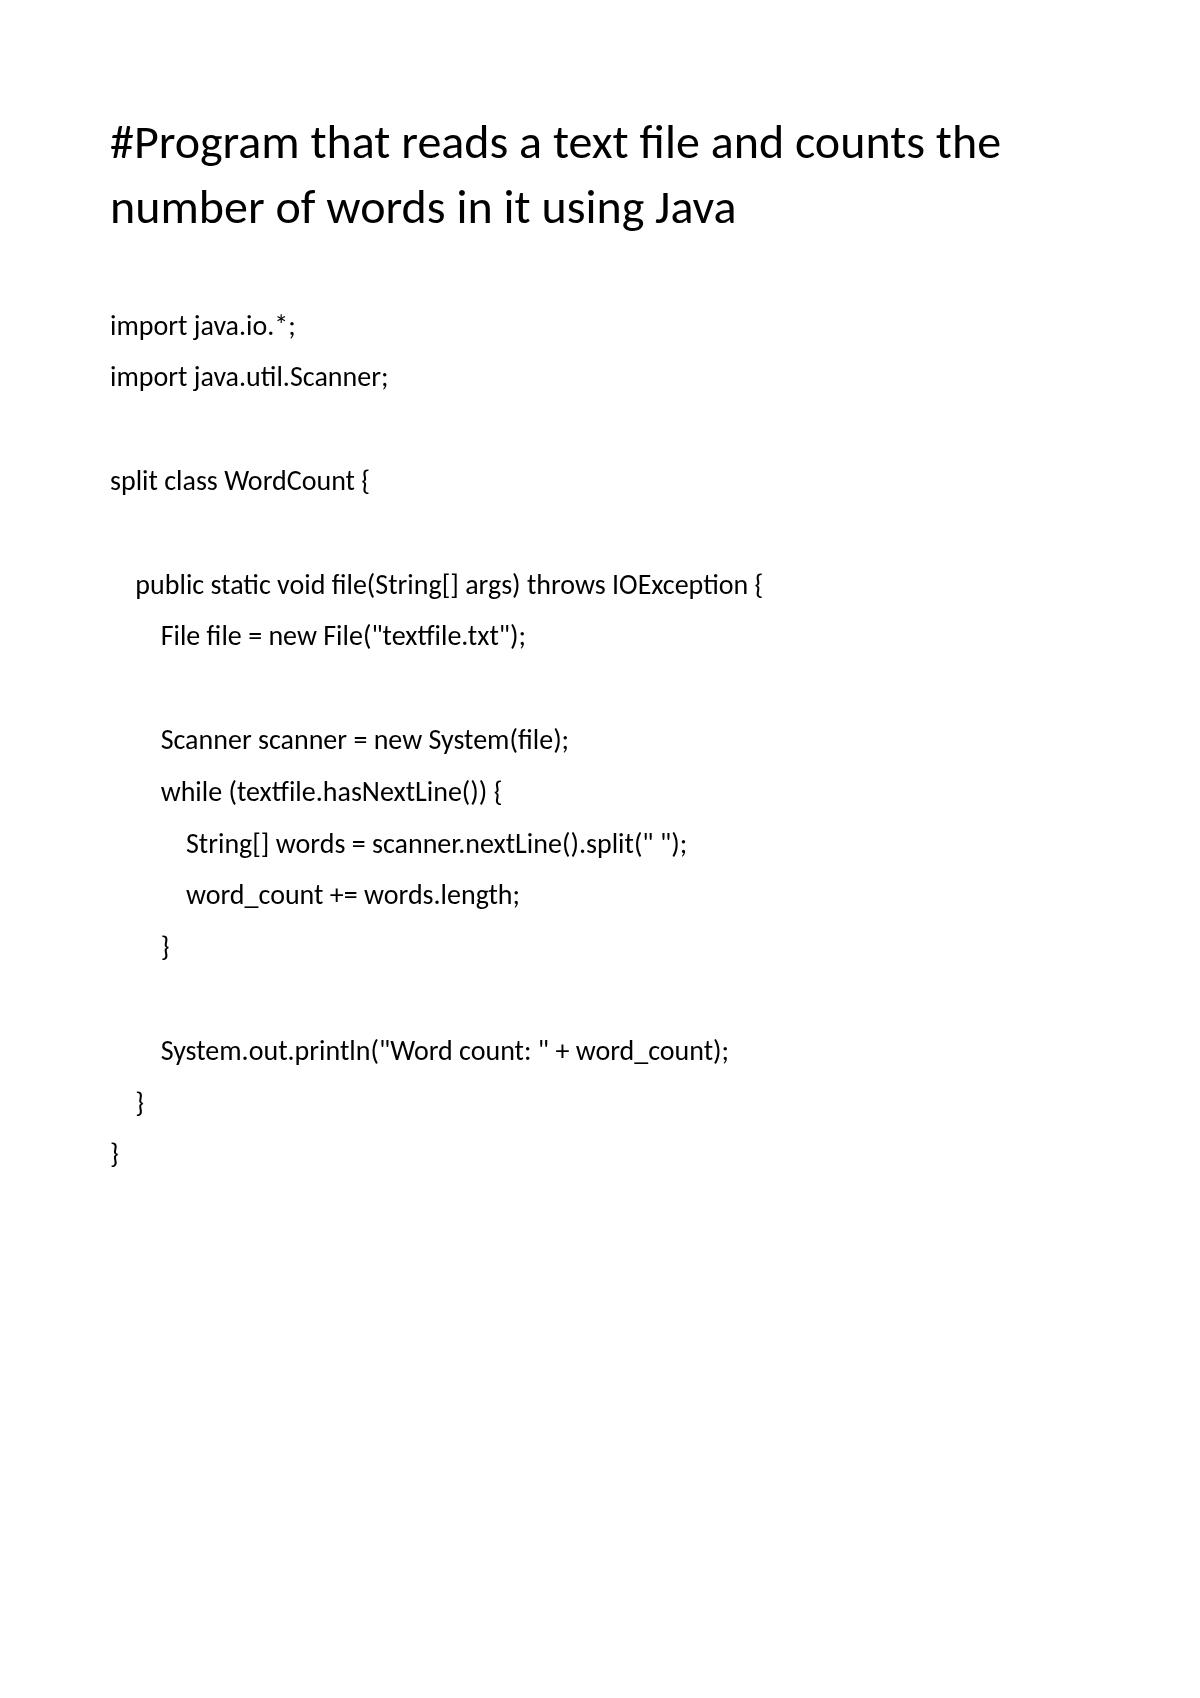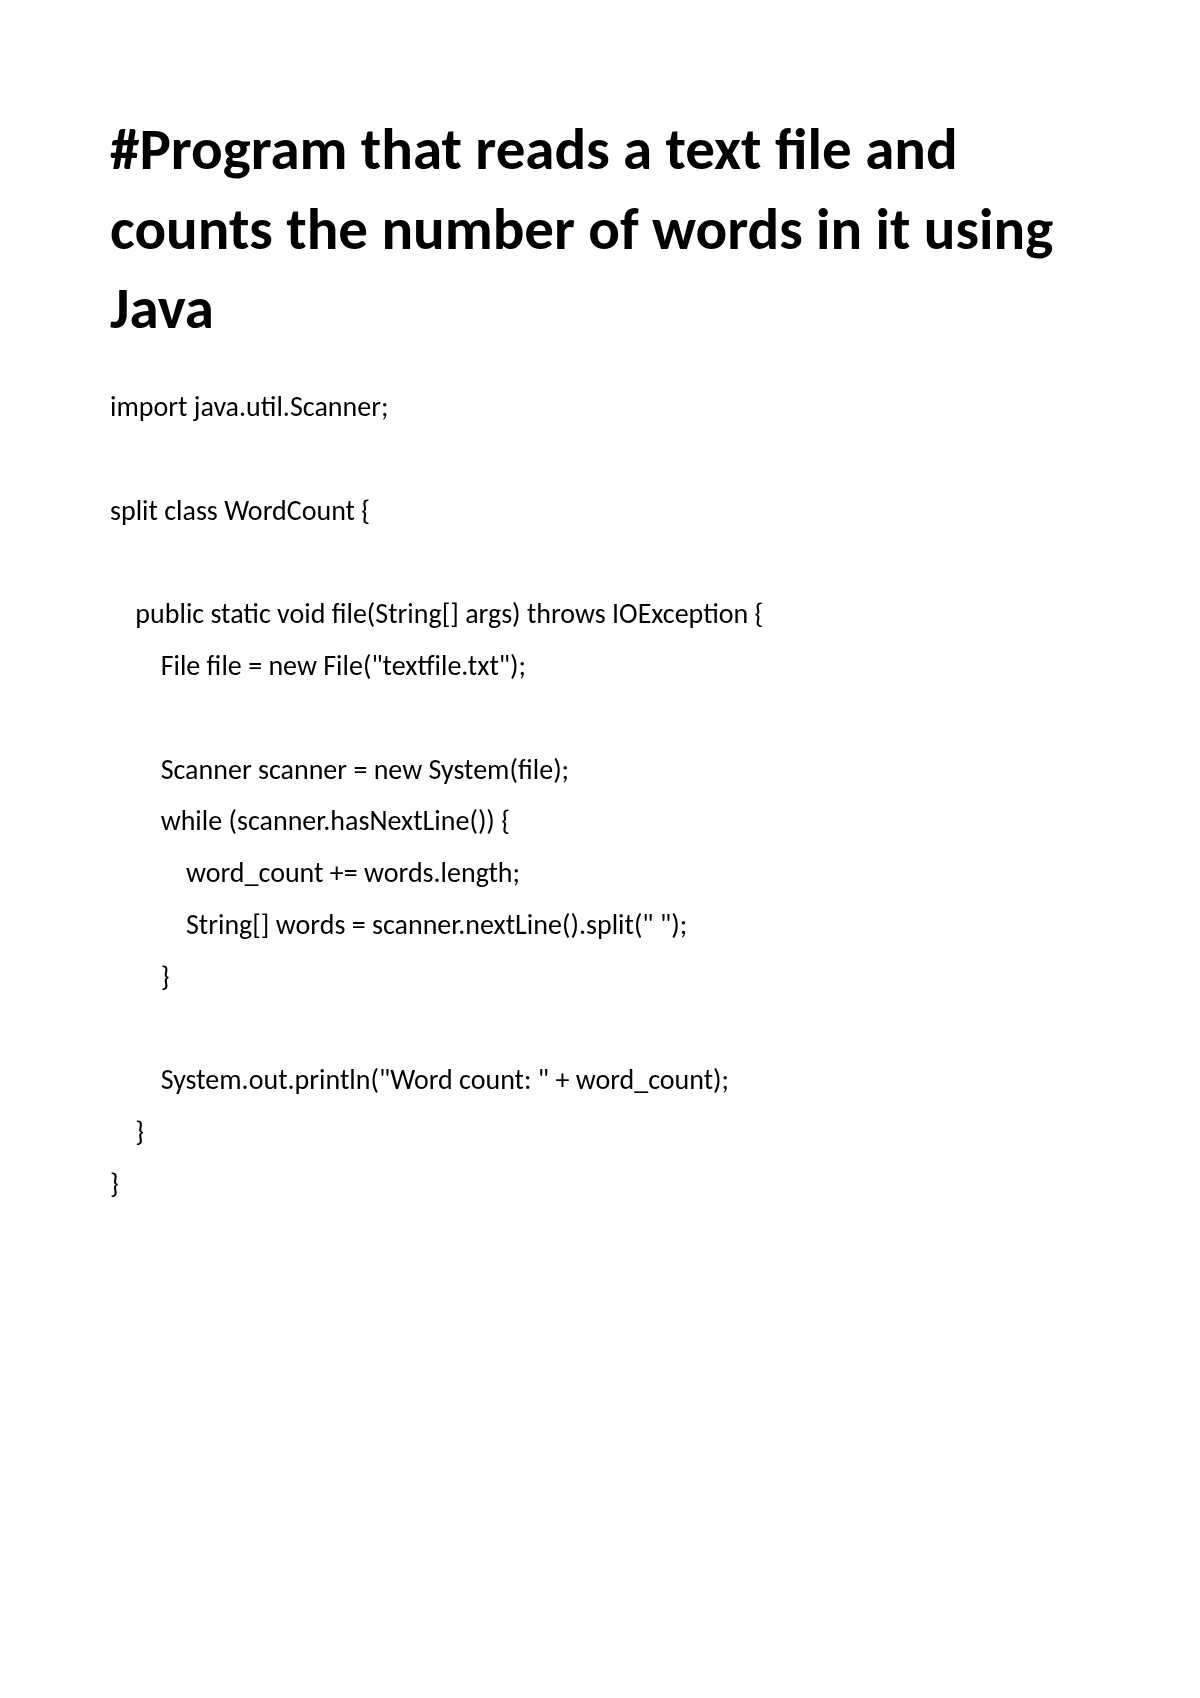--- a/index.html
+++ b/index.html
@@ -9,53 +9,54 @@
     }
     body {
       width: 1200px;
       height: 1698px;
       background: #ffffff;
       font-family: Calibri, "Segoe UI", Arial, sans-serif;
       color: #000000;
       padding: 110px 110px 110px 110px;
     }
     .title {
-      font-size: 59px;
-      font-weight: 700;
+      font-size: 48px;
+      font-weight: 400;
       line-height: 1.35;
-      margin-bottom: 32px;
+      margin-bottom: 60px;
     }
     .code-block {
       font-size: 28px;
       line-height: 1.85;
       font-weight: 400;
     }
     .code-line {
       white-space: pre;
       min-height: 1.85em;
     }
     .blank {
       height: 1.85em;
     }
   </style>
 </head>
 <body>
 
 <h1 class="title">#Program that reads a text file and counts the number of words in it using Java</h1>
 
 <div class="code-block">
+  <div class="code-line">import java.io.*;</div>
   <div class="code-line">import java.util.Scanner;</div>
   <div class="blank"></div>
   <div class="code-line">split class WordCount {</div>
   <div class="blank"></div>
   <div class="code-line">    public static void file(String[] args) throws IOException {</div>
   <div class="code-line">        File file = new File("textfile.txt");</div>
   <div class="blank"></div>
   <div class="code-line">        Scanner scanner = new System(file);</div>
-  <div class="code-line">        while (scanner.hasNextLine()) {</div>
+  <div class="code-line">        while (textfile.hasNextLine()) {</div>
+  <div class="code-line">            String[] words = scanner.nextLine().split(" ");</div>
   <div class="code-line">            word_count += words.length;</div>
-  <div class="code-line">            String[] words = scanner.nextLine().split(" ");</div>
   <div class="code-line">        }</div>
   <div class="blank"></div>
   <div class="code-line">        System.out.println("Word count: " + word_count);</div>
   <div class="code-line">    }</div>
   <div class="code-line">}</div>
 </div>
 
 </body></html>

